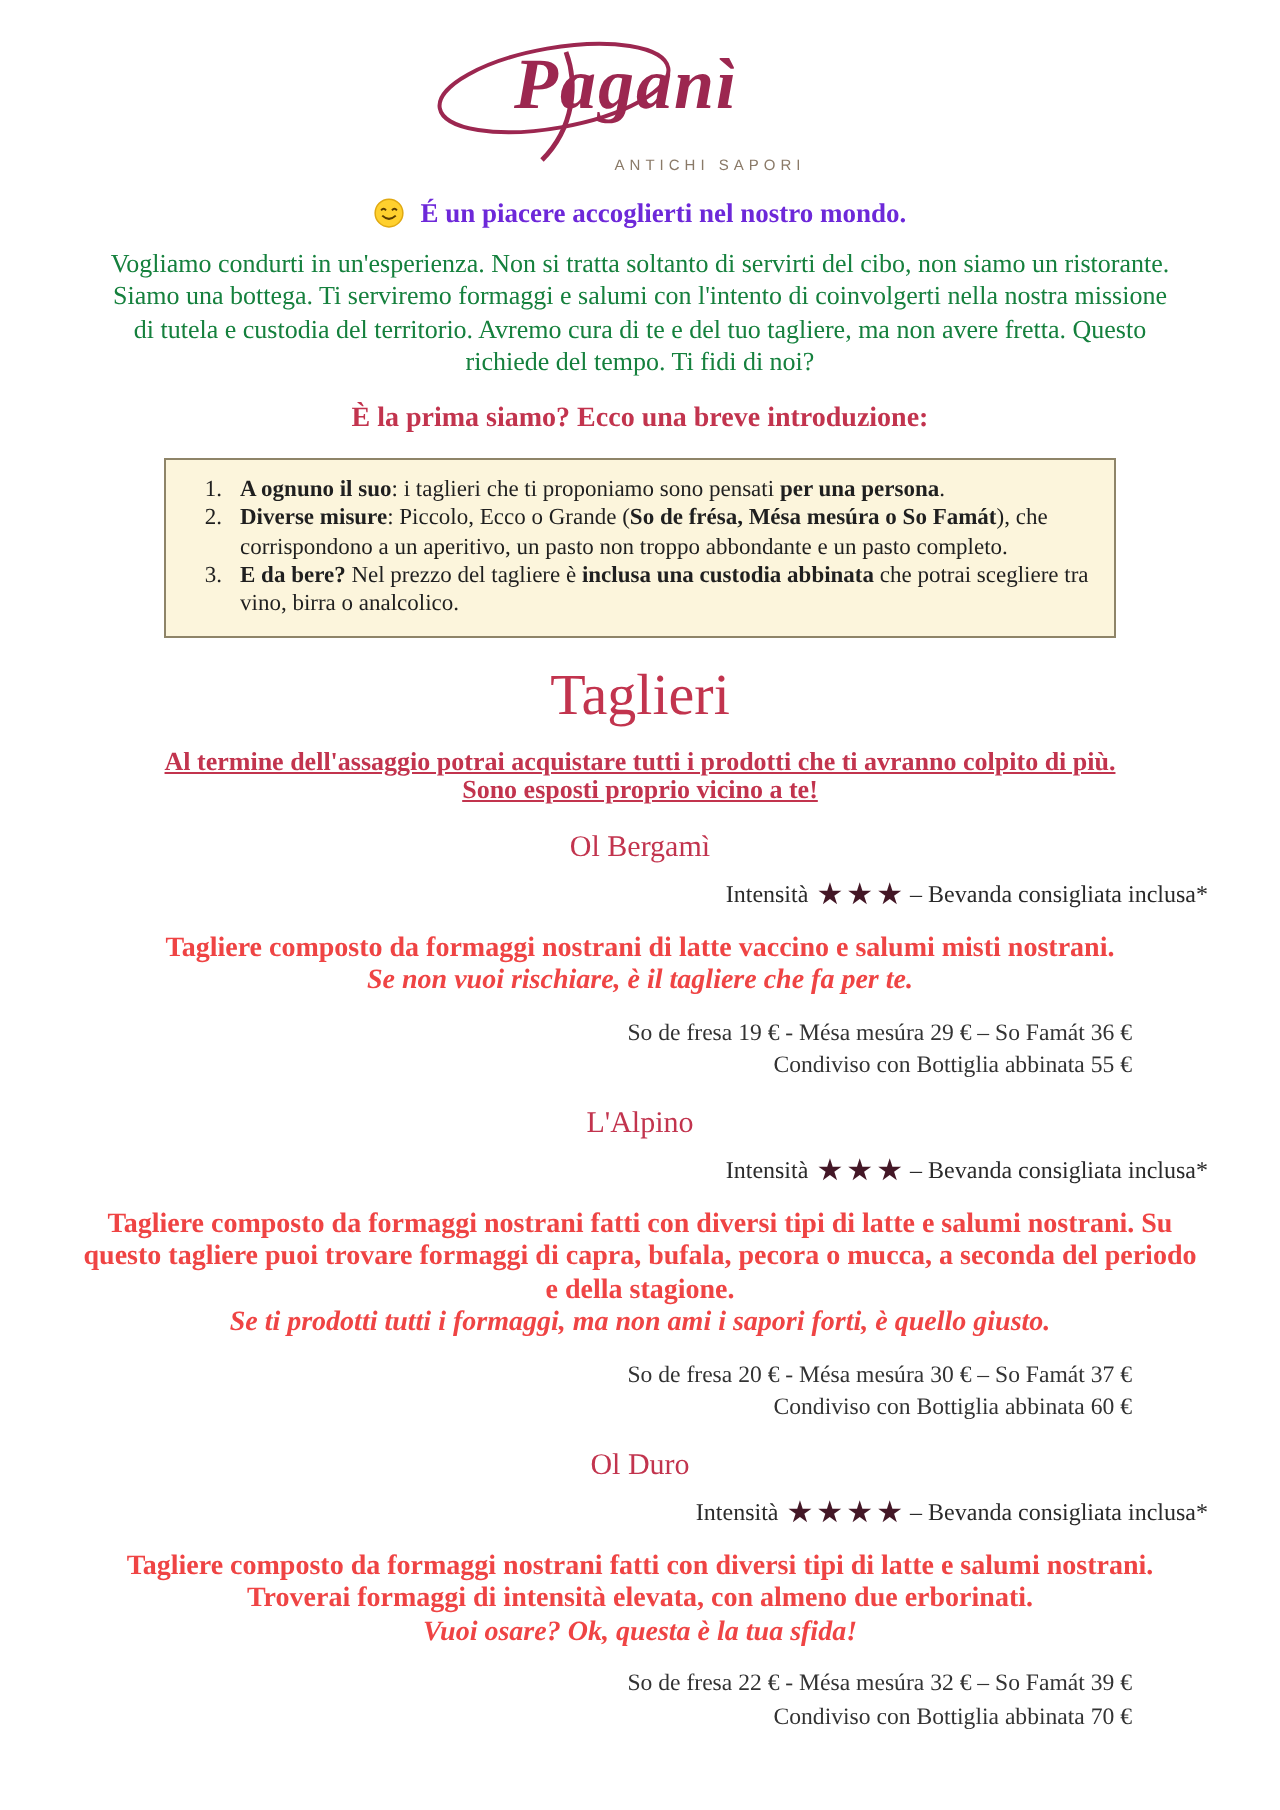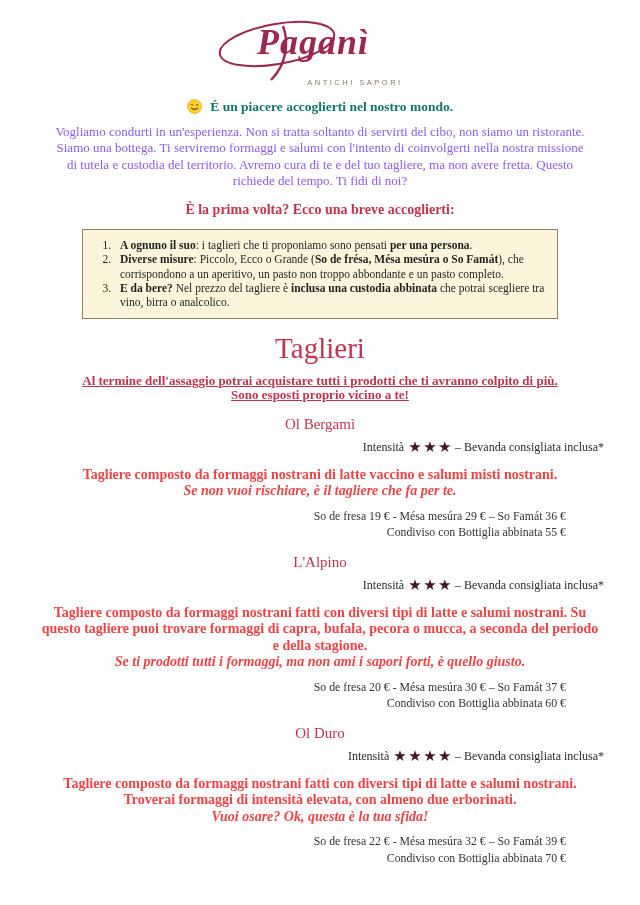--- a/index.html
+++ b/index.html
@@ -28,26 +28,26 @@
     font-style:italic;font-weight:bold;font-size:36px;line-height:1;
     color:var(--brand);letter-spacing:1px;
   }
   .logo-tagline{
     font-size:7.5px;letter-spacing:2.5px;color:#8a7a68;
     margin:-4px 0 0 70px;font-family:"Liberation Sans",sans-serif;
   }
 
   
   .welcome-title{
-    margin:12px 0 0;text-align:center;font-size:13.5px;font-weight:bold;color:#0f766e;
+    margin:12px 0 0;text-align:center;font-size:13.5px;font-weight:bold;color:#6d28d9;
   }
   .welcome-title svg{vertical-align:-3px;margin-right:5px;}
   .welcome-paragraph{
     width:530px;margin:9px auto 0;text-align:center;
-    font-size:13px;line-height:16.3px;color:#8b5cf6;
+    font-size:13px;line-height:16.3px;color:#15803d;
   }
 
   
   .intro-heading{
     margin:13px 0 0;text-align:center;font-size:14px;font-weight:bold;color:var(--accent);
   }
   .intro-box{
     width:476px;margin:11px auto 0;background:var(--box-bg);
     border:1px solid var(--box-border);padding:8px 10px 8px 8px;
     font-size:11.5px;line-height:14.3px;color:#1f1f1f;
@@ -110,21 +110,21 @@
     <svg width="15" height="15" viewBox="0 0 16 16" aria-hidden="true">
       <circle cx="8" cy="8" r="7.4" fill="#FFD02E" stroke="#E0A912" stroke-width="0.8"></circle>
       <path d="M3.8 6.6 Q5.1 4.8 6.4 6.6" fill="none" stroke="#5a3c00" stroke-width="1"></path>
       <path d="M9.6 6.6 Q10.9 4.8 12.2 6.6" fill="none" stroke="#5a3c00" stroke-width="1"></path>
       <path d="M4.4 9.4 Q8 12.8 11.6 9.4" fill="none" stroke="#5a3c00" stroke-width="1.1"></path>
     </svg>
     <span>É un piacere accoglierti nel nostro mondo.</span>
   </h2>
   <p class="welcome-paragraph">Vogliamo condurti in un'esperienza. Non si tratta soltanto di servirti del cibo, non siamo un ristorante. Siamo una bottega. Ti serviremo formaggi e salumi con l'intento di coinvolgerti nella nostra missione di tutela e custodia del territorio. Avremo cura di te e del tuo tagliere, ma non avere fretta. Questo richiede del tempo. Ti fidi di noi?</p>
 
-  <h3 class="intro-heading">È la prima volta? Ecco una breve accoglierti:</h3>
+  <h3 class="intro-heading">È la prima siamo? Ecco una breve introduzione:</h3>
 
   <div class="intro-box">
     <div class="intro-item">
       <span class="num">1.</span>
       <span class="itext">
         <span class="seg-b">A ognuno il suo</span><span>: i taglieri che ti proponiamo sono pensati </span><span class="seg-b">per una persona</span><span>.</span>
       </span>
     </div>
     <div class="intro-item">
       <span class="num">2.</span>

